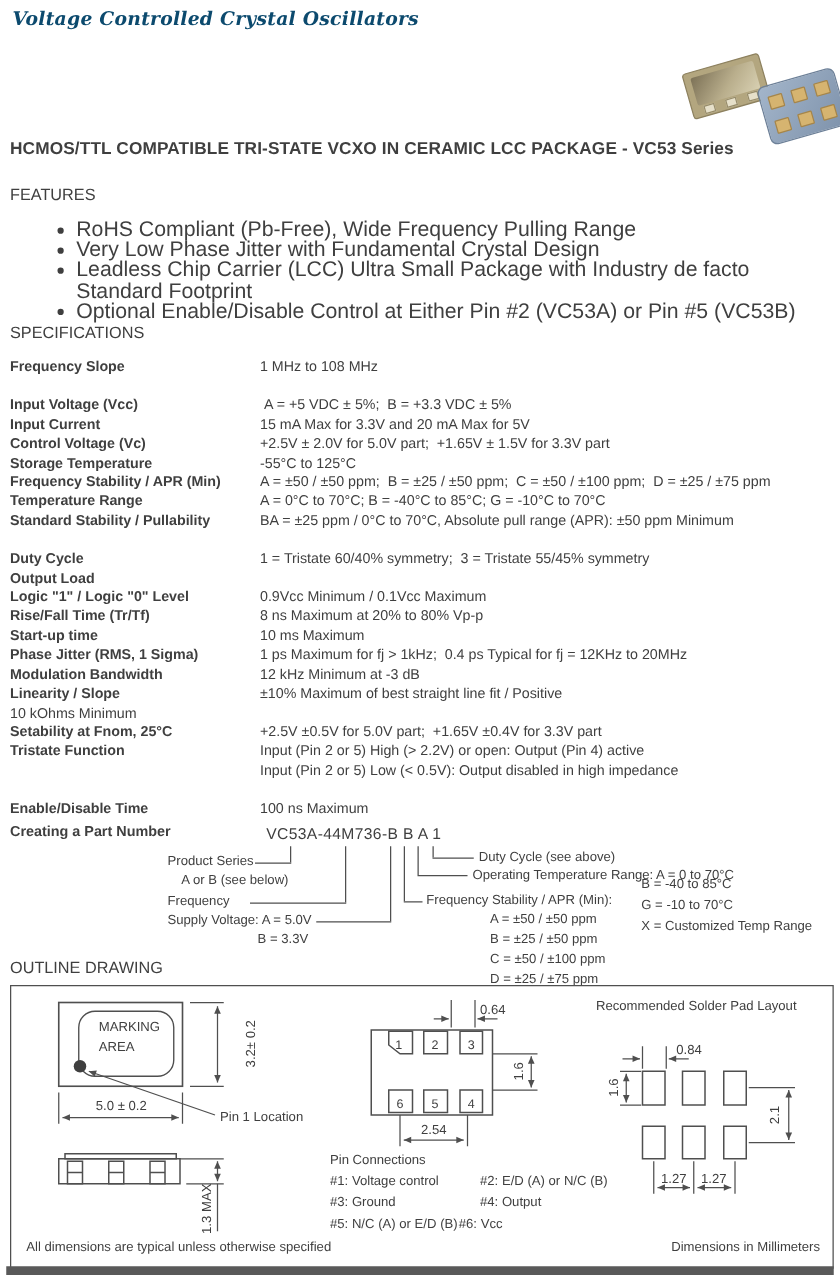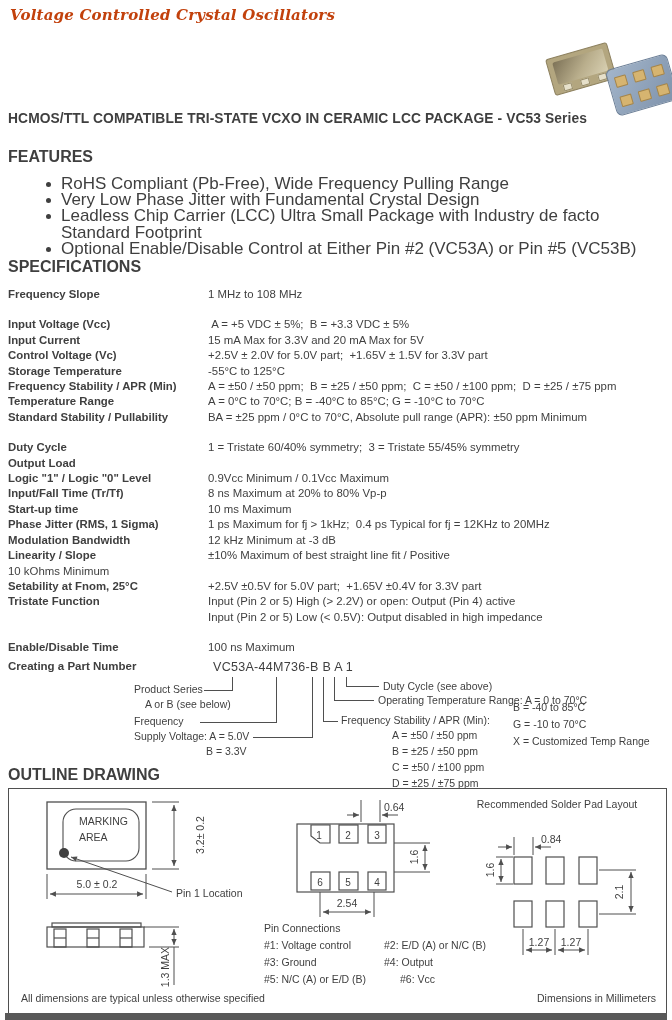--- a/index.html
+++ b/index.html
@@ -2,23 +2,23 @@
 <html><head>
 <meta charset="utf-8">
 <style>
   html,body{margin:0;padding:0}
   body{width:672px;height:1020px;position:relative;background:#ffffff;color:#3f3f3f;
        font-family:"Liberation Sans","DejaVu Sans",sans-serif;overflow:hidden;font-size:11.4px}
   .abs{position:absolute}
   .b{font-weight:bold}
   .ln{position:absolute;background:#4f4f4f}
   .doc-category{font-family:"DejaVu Serif","Liberation Serif",serif;font-style:italic;font-weight:bold;
-                font-size:15px;color:#c2410c;letter-spacing:.2px}
+                font-size:15px;color:#0c4a6e;letter-spacing:.2px}
   .doc-title{font-size:13.8px;font-weight:bold;letter-spacing:.1px}
-  .sec-head{font-size:16px;font-weight:bold}
+  .sec-head{font-size:13px;font-weight:normal}
   .feat{display:flex;line-height:16.2px;font-size:17px}
   .blt{width:5px;height:5px;border-radius:50%;background:#3f3f3f;margin:6px 10px 0 0;flex:none}
   .spec-row{display:flex;line-height:15.4px}
   .sl{width:200px;font-weight:bold;flex:none}
   .sv{white-space:pre-wrap}
   .spec-group{margin-bottom:15px}
   .small{font-size:10.5px;line-height:12.5px}
   .pn-example{font-size:12.5px;font-weight:normal;letter-spacing:.3px}
   .outline-box{position:absolute;left:8px;top:788px;width:657px;height:225px;border:1.5px solid #4f4f4f}
   .bottom-bar{position:absolute;left:5px;top:1013px;width:662px;height:7px;background:#595959}
@@ -120,21 +120,21 @@
         <div class="sv">1 = Tristate 60/40% symmetry;  3 = Tristate 55/45% symmetry</div>
       </div>
     <div class="spec-row">
         <div class="sl">Output Load</div>
       </div>
     <div class="spec-row">
         <div class="sl">Logic "1" / Logic "0" Level</div>
         <div class="sv">0.9Vcc Minimum / 0.1Vcc Maximum</div>
       </div>
     <div class="spec-row">
-        <div class="sl">Input/Fall Time (Tr/Tf)</div>
+        <div class="sl">Rise/Fall Time (Tr/Tf)</div>
         <div class="sv">8 ns Maximum at 20% to 80% Vp-p</div>
       </div>
     <div class="spec-row">
         <div class="sl">Start-up time</div>
         <div class="sv">10 ms Maximum</div>
       </div>
     <div class="spec-row">
         <div class="sl">Phase Jitter (RMS, 1 Sigma)</div>
         <div class="sv">1 ps Maximum for fj &gt; 1kHz;  0.4 ps Typical for fj = 12KHz to 20MHz</div>
       </div>
@@ -335,19 +335,19 @@
     <text x="530" y="157" text-anchor="middle">1.27</text>
     <text x="562" y="157" text-anchor="middle">1.27</text>
   </svg>
 
   <div class="abs small" style="left:255px;top:133px">Pin Connections</div>
   <div class="abs small" style="left:255px;top:150px;width:118px">#1: Voltage control</div>
   <div class="abs small" style="left:375px;top:150px">#2: E/D (A) or N/C (B)</div>
   <div class="abs small" style="left:255px;top:167px;width:118px">#3: Ground</div>
   <div class="abs small" style="left:375px;top:167px">#4: Output</div>
   <div class="abs small" style="left:255px;top:184px;width:118px">#5: N/C (A) or E/D (B)</div>
-  <div class="abs small" style="left:391px;top:184px">#6: Vcc</div>
+  <div class="abs small" style="left:358px;top:184px">#6: Vcc</div>
 
   <div class="abs small" style="left:12px;top:203px">All dimensions are typical unless otherwise specified</div>
   <div class="abs small" style="right:10px;top:203px">Dimensions in Millimeters</div>
 </div>
 
 <div class="bottom-bar"></div>
 
 </body></html>

